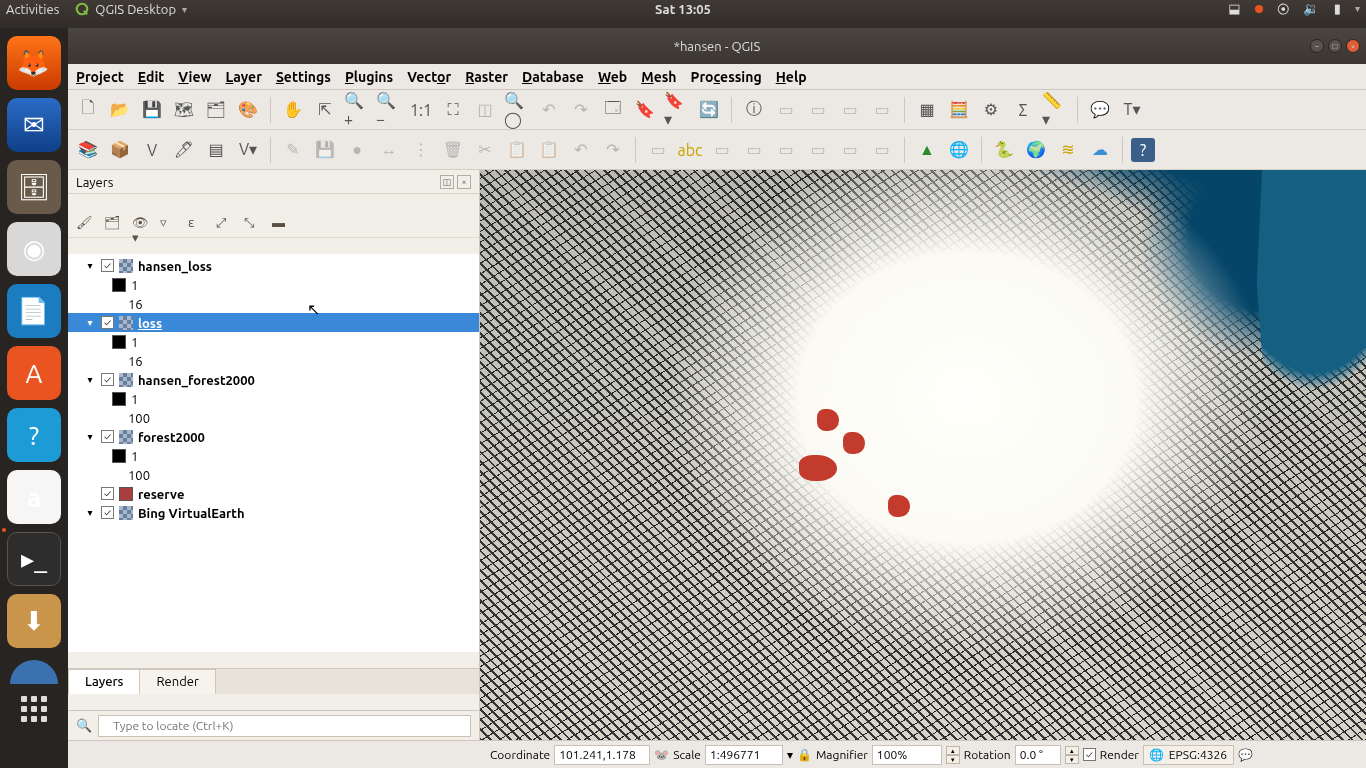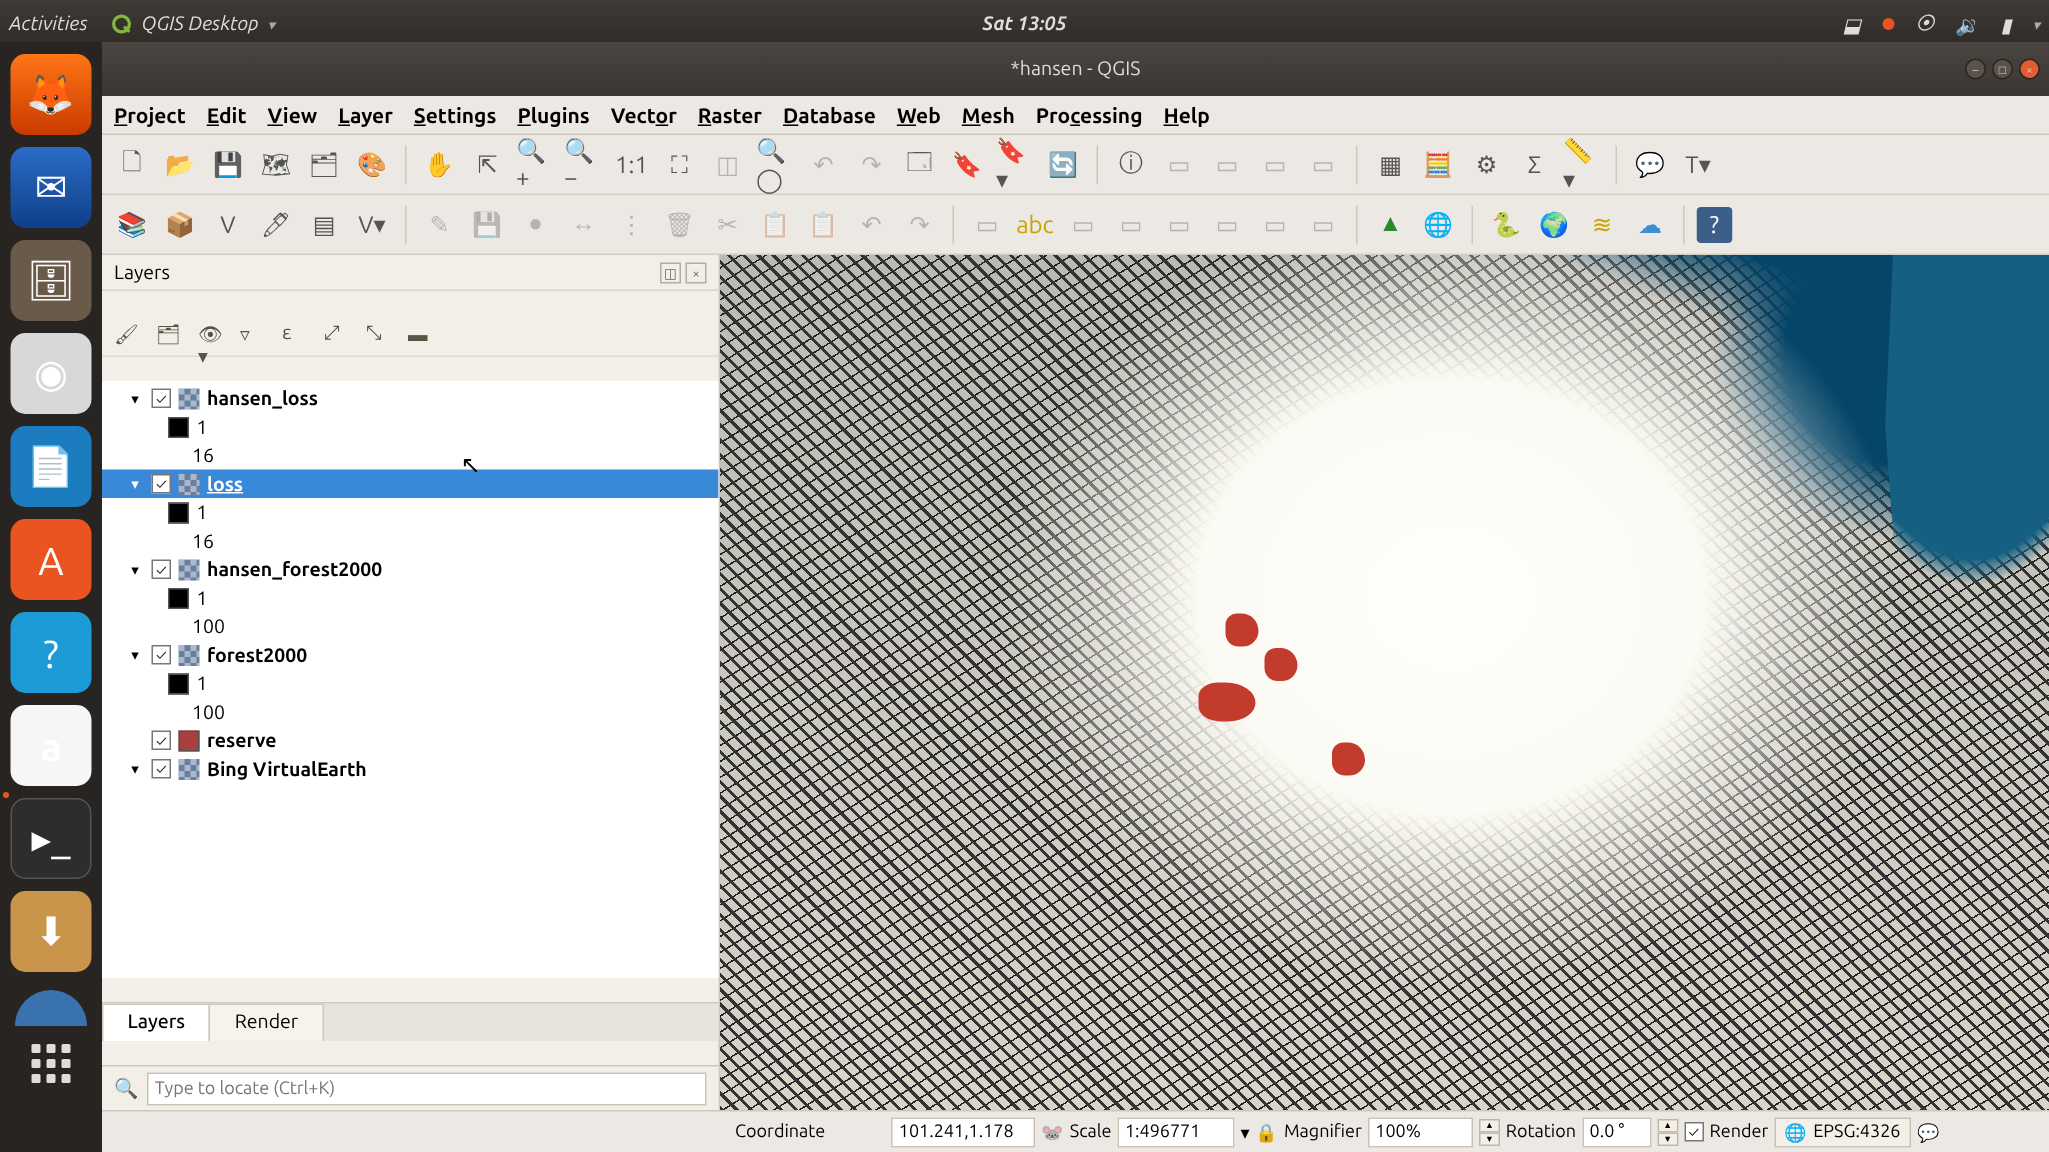--- a/index.html
+++ b/index.html
@@ -1,19 +1,19 @@
 <!DOCTYPE html>
 <html><head>
 <meta charset="utf-8">
 <style>
 * { box-sizing: border-box; margin: 0; padding: 0; font-family: Ubuntu, "Segoe UI", sans-serif; }
 body { width: 1366px; height: 768px; overflow: hidden; background: #2c2c2c; }
 
 
-.sysbar { height: 28px; background: linear-gradient(#3f3a36,#2e2a26); color:#ddd; display:flex; align-items:center; font-size:13px; padding:16px 6px;font-style:italic; }
+.sysbar { height: 28px; background: linear-gradient(#3f3a36,#2e2a26); color:#ddd; display:flex; align-items:flex-end; font-size:13px; padding:16px 6px; }
 .sysbar .left { display:flex; gap:16px; align-items:center; }
 .sysbar .center { position:absolute; left:50%; transform:translateX(-50%); font-weight:600; }
 .sysbar .right { margin-left:auto; display:flex; gap:14px; align-items:center; }
 .sysbar .qgis-app { display:flex; align-items:center; gap:6px; }
 .sysbar .dropdown-arrow { font-size:10px; opacity:.7; }
 .sys-icon { width:14px; height:14px; display:inline-block; }
 .orange-dot{width:8px;height:8px;border-radius:50%;background:#e95420;}
 
 
 .launcher { position:absolute; left:0; top:28px; width:68px; height:740px; background: rgba(40,35,33,.9); display:flex; flex-direction:column; align-items:center; padding-top:4px; gap:0; }
@@ -75,21 +75,21 @@
 .lbl-bold.sel{text-decoration:underline;}
 .ind1{padding-left:16px;} .ind2{padding-left:44px;} .ind3{padding-left:60px;}
 
 
 .panel-tabs{display:flex;height:26px;border-top:1px solid #cfc7bd;background:#e7e3da;}
 .ptab{padding:4px 16px;font-size:13px;border:1px solid #cfc7bd;border-bottom:none;background:#f6f3ec;margin-right:-1px;cursor:default;}
 .ptab.active{background:#fff;font-weight:500;}
 
 
 .locator{height:30px;border-top:1px solid #cfc7bd;display:flex;align-items:center;padding:0 8px;gap:6px;background:#f2efe9;}
-.locator input{flex:1;border:1px solid #c9c1b3;height:22px;padding:0 4px;font-size:12px;background:#fff;color:#777;}
+.locator input{flex:1;border:1px solid #c9c1b3;height:22px;padding:0 14px;font-size:12px;background:#fff;color:#777;}
 .search-ico{font-size:13px;color:#888;}
 
 
 .mapview { flex:1; position:relative; background:#c8c8c8; overflow:hidden; }
 .mapview .sat{position:absolute;inset:0;
   background:
     radial-gradient(ellipse 420px 360px at 55% 40%, #f4f4f0 0%, #f0efe9 40%, rgba(240,240,235,0) 72%),
     linear-gradient(200deg, #0f4a6a 0%, #0f4a6a 8%, rgba(15,74,106,0) 14%),
     radial-gradient(circle at 88% 12%, #0f4a6a 0 70px, rgba(15,74,106,0) 120px),
     repeating-linear-gradient(45deg,#3a3a3a 0 2px, transparent 2px 7px),
@@ -378,21 +378,21 @@
       <div class="redspot" style="left:41%;top:46%"></div>
       <div class="redspot" style="left:36%;top:50%;width:38px;height:26px"></div>
       <div class="redspot" style="left:46%;top:57%"></div>
     </div>
   </div>
 
   <div class="statusbar">
     <div style="width:412px"></div>
     <div class="grp">
       <span>Coordinate</span>
-      <input type="text" style="width: 96px; margin-left: 40px;" value="101.241,1.178">
+      <input type="text" style="width: 96px;" value="101.241,1.178">
     </div>
     <span>🐭</span>
     <div class="grp">
       <span>Scale</span>
       <input type="text" style="width: 78px;" value="1:496771">
       <span>▾</span>
     </div>
     <span>🔒</span>
     <div class="grp">
       <span>Magnifier</span>

